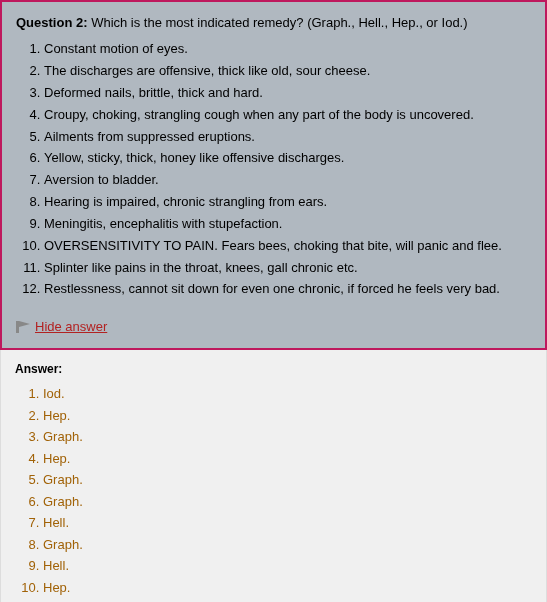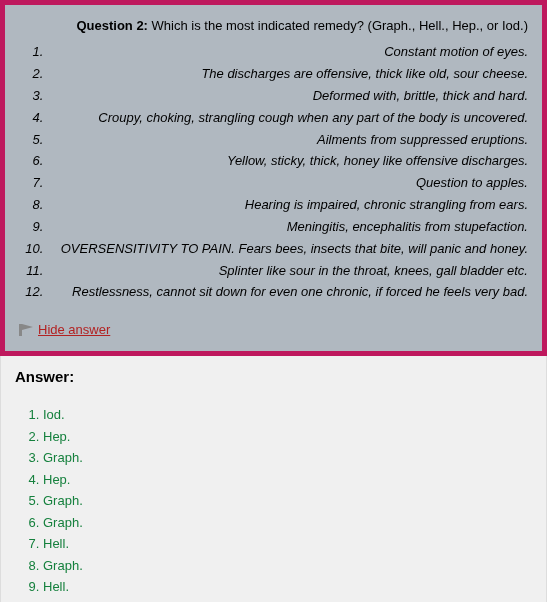--- a/index.html
+++ b/index.html
@@ -6,38 +6,36 @@
     body {
       width: 547px;
       font-family: Arial, sans-serif;
       font-size: 13px;
       background: #fff;
     }
 
     .question-section {
       background: #b0b8c0;
       padding: 12px 14px 14px 14px;
-      border: 5px solid #be185d;
-      text-align: right;
+      border: 2px solid #be185d;
     }
 
     .question-title {
       margin-bottom: 8px;
       line-height: 1.4;
       color: #000;
     }
 
     .question-title strong {
       font-weight: bold;
     }
 
     .question-list {
       padding-left: 28px;
       margin-bottom: 20px;
-      font-style: italic;
     }
 
     .question-list li {
       margin-bottom: 3px;
       line-height: 1.45;
       color: #000;
     }
 
     .hide-answer-row {
       display: flex;
@@ -61,58 +59,58 @@
 
     .answer-section {
       background: #f0f0f0;
       padding: 12px 14px 20px 14px;
       border: 1px solid #ddd;
       border-top: none;
     }
 
     .answer-title {
       font-weight: bold;
-      font-size: 15px;
-      margin-bottom: 20px;
+      font-size: 12px;
+      margin-bottom: 8px;
       color: #000;
     }
 
     .answer-list {
       padding-left: 28px;
     }
 
     .answer-list li {
       margin-bottom: 2px;
       line-height: 1.5;
-      color: #15803d;
+      color: #a16207;
     }
 
     .answer-list li.highlight {
       color: #cc6600;
     }
   </style>
 </head>
 <body>
 
 <div class="question-section">
   <div class="question-title">
     <strong>Question 2:</strong><span> Which is the most indicated remedy? (Graph., Hell., Hep., or Iod.)</span>
   </div>
   <ol class="question-list">
   <li>Constant motion of eyes.</li>
       <li>The discharges are offensive, thick like old, sour cheese.</li>
-      <li>Deformed with, brittle, thick and hard.</li>
+      <li>Deformed nails, brittle, thick and hard.</li>
       <li>Croupy, choking, strangling cough when any part of the body is uncovered.</li>
       <li>Ailments from suppressed eruptions.</li>
       <li>Yellow, sticky, thick, honey like offensive discharges.</li>
-      <li>Question to apples.</li>
+      <li>Aversion to bladder.</li>
       <li>Hearing is impaired, chronic strangling from ears.</li>
-      <li>Meningitis, encephalitis from stupefaction.</li>
-      <li>OVERSENSITIVITY TO PAIN. Fears bees, insects that bite, will panic and honey.</li>
-      <li>Splinter like sour in the throat, knees, gall bladder etc.</li>
+      <li>Meningitis, encephalitis with stupefaction.</li>
+      <li>OVERSENSITIVITY TO PAIN. Fears bees, choking that bite, will panic and flee.</li>
+      <li>Splinter like pains in the throat, knees, gall chronic etc.</li>
       <li>Restlessness, cannot sit down for even one chronic, if forced he feels very bad.</li>
     </ol>
   <div class="hide-answer-row">
     <svg class="flag-icon" viewBox="0 0 14 12" xmlns="http://www.w3.org/2000/svg">
       <rect x="0" y="0" width="3" height="12" fill="#888"></rect>
       <polygon points="3,0 14,3 3,6" fill="#888"></polygon>
     </svg>
     <span class="hide-answer-link">Hide answer</span>
   </div>
 </div>

